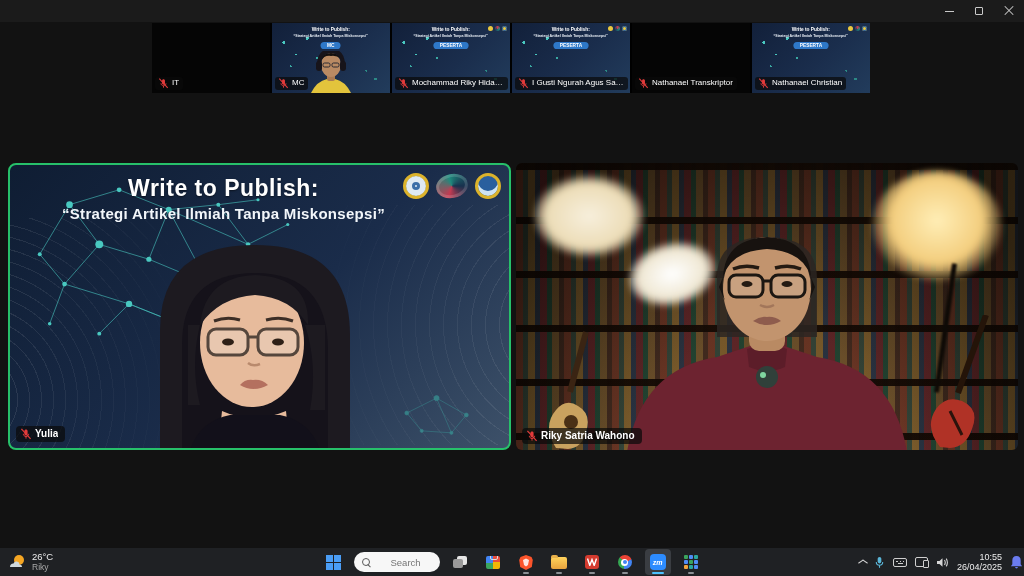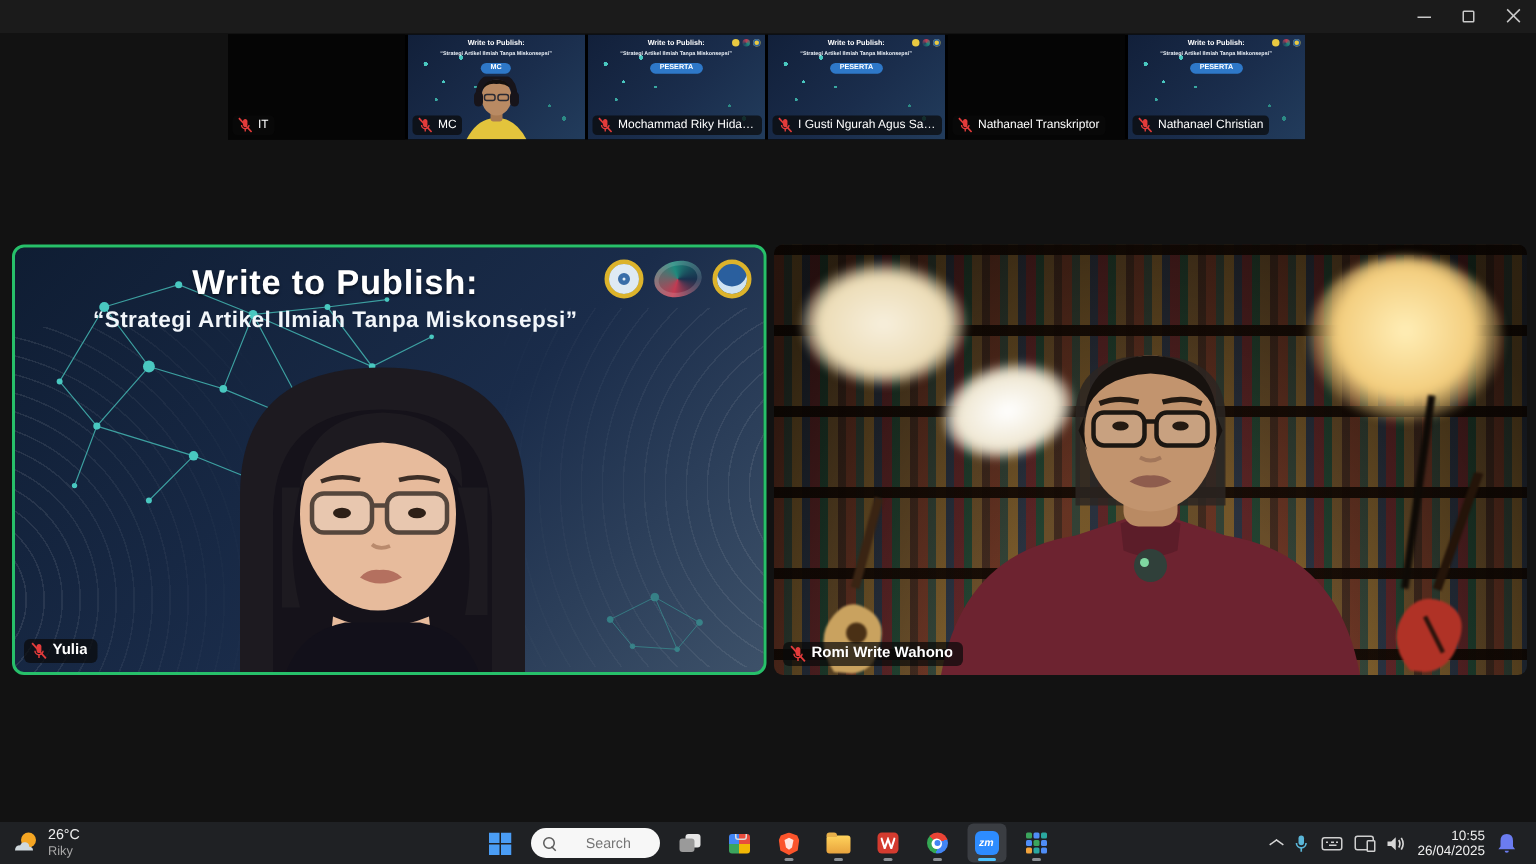--- a/index.html
+++ b/index.html
@@ -121,21 +121,21 @@
   .icon-folder::before{content:"";position:absolute;left:0;top:-2.5px;width:7px;height:3px;background:#e8b04a;border-radius:2px 2px 0 0;}
   .icon-w{width:14px;height:14px;border-radius:3px;background:#d43b2f;display:flex;align-items:center;justify-content:center;}
   .icon-chrome{position:relative;width:14px;height:14px;border-radius:50%;
     background:conic-gradient(from -50deg,#ea4335 0 33%,#4285f4 0 66%,#34a853 0 100%);}
   .icon-chrome::before{content:"";position:absolute;left:3.5px;top:3.5px;width:7px;height:7px;border-radius:50%;background:#fff;}
   .icon-chrome::after{content:"";position:absolute;left:5px;top:5px;width:4px;height:4px;border-radius:50%;background:#4285f4;}
   .icon-zm{width:16px;height:16px;border-radius:4px;background:#2d8cff;color:#fff;font-size:7px;font-weight:bold;
     display:flex;align-items:center;justify-content:center;}
   .icon-grid{width:14px;height:14px;display:grid;grid-template-columns:1fr 1fr 1fr;grid-template-rows:1fr 1fr 1fr;gap:1px;}
   .icon-grid i{border-radius:1px;}
-  .tray{position:absolute;right:13px;display:flex;align-items:center;gap:8px;height:100%;}
+  .tray{position:absolute;right:1px;display:flex;align-items:center;gap:8px;height:100%;}
   .chev{width:8px;height:8px;position:relative;}
   .chev::before{content:"";position:absolute;left:0;top:3px;width:6px;height:1.4px;background:#d6d6d6;transform:rotate(-35deg);}
   .chev::after{content:"";position:absolute;left:4px;top:3px;width:6px;height:1.4px;background:#d6d6d6;transform:rotate(35deg);}
   .clock{display:flex;flex-direction:column;align-items:flex-end;line-height:1.15;}
   .clock span{font-size:9px;color:#eee;}
 
   .icon-kbd{width:14px;height:9px;border:1.2px solid #cfcfcf;border-radius:2px;position:relative;}
   .icon-kbd::before{content:"";position:absolute;left:2px;top:2px;right:2px;height:1.2px;
     background:repeating-linear-gradient(90deg,#cfcfcf 0 1.5px,transparent 1.5px 3.5px);}
   .icon-kbd::after{content:"";position:absolute;left:4px;bottom:1.2px;width:5px;height:1.2px;background:#cfcfcf;}
@@ -390,21 +390,21 @@
       <path d="M163 88 Q170 92 177 88" stroke="#a2765a" stroke-width="2.5" fill="none"></path>
       <path d="M156 104 Q170 112 184 104 Q177 99 170 100 Q163 99 156 104 Z" fill="#8e5c4d"></path>
       <circle cx="170" cy="160" r="11" fill="#30403a"></circle>
       <circle cx="166" cy="158" r="3" fill="#7fd6a0"></circle>
     </svg>
 
     <div class="name-tag big">
       <svg class="micoff" width="12" height="12" viewBox="0 0 12 12">
           <use href="#micoff-shape"></use>
         </svg>
-      <span>Romi Write Wahono</span>
+      <span>Riky Satria Wahono</span>
     </div>
   </div>
 
   <div class="taskbar">
 
     <div class="weather">
       <svg width="18" height="16" viewBox="0 0 18 16">
         <circle cx="11" cy="6" r="5" fill="#f5a623"></circle>
         <path d="M2 13 Q2 9.5 5.5 9.5 Q6.5 7 9 7.5 Q11.5 8 11.5 10.5 Q14 10.5 14 13 Z" fill="#cfd8dc"></path>
       </svg>

